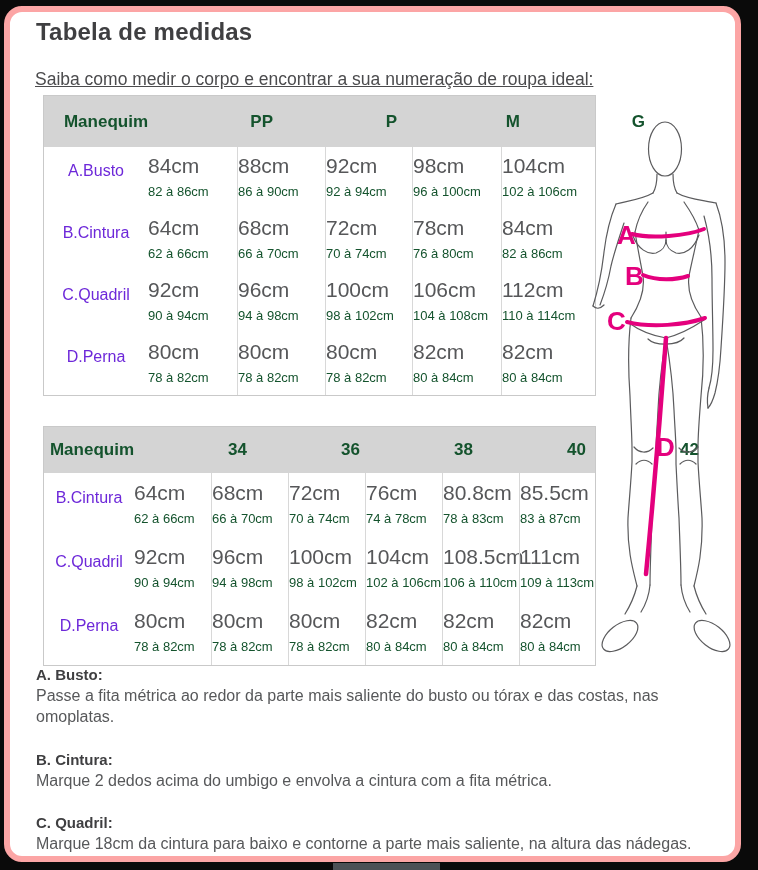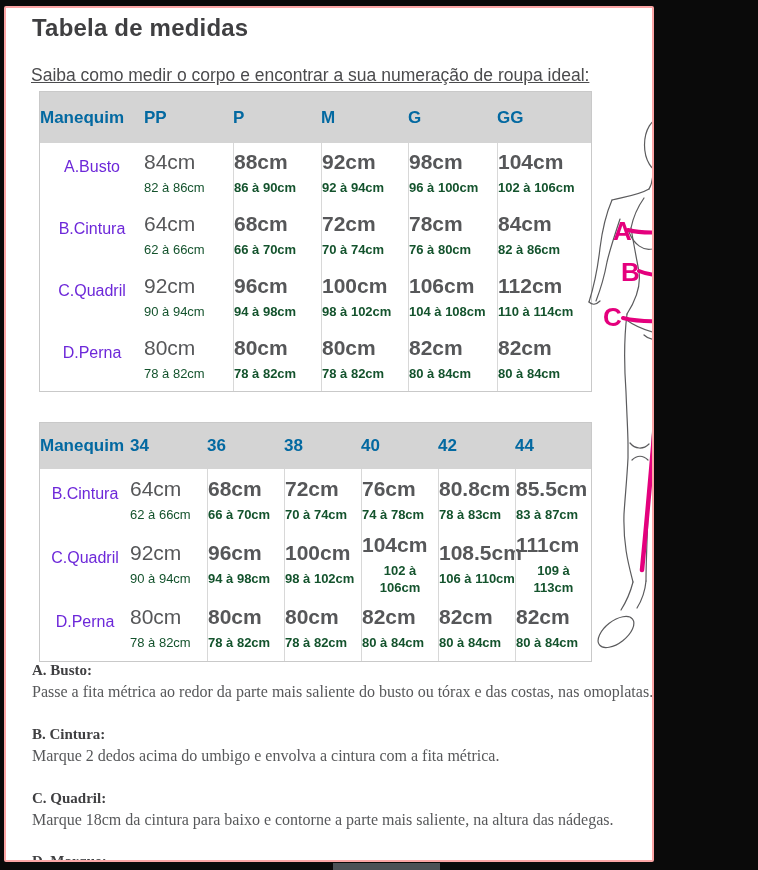--- a/index.html
+++ b/index.html
@@ -3,65 +3,65 @@
 <meta charset="utf-8">
 <style>
   html,body{margin:0;padding:0;}
   body{
     width:758px;height:870px;position:relative;overflow:hidden;
     background:#0a0a0a;
     font-family:"Liberation Sans",sans-serif;
   }
   
   .panel{
-    position:absolute;left:4px;top:6px;width:650px;height:856px;
-    background:#ffffff;border:2px solid #fca5a5;border-radius:2px;
+    position:absolute;left:4px;top:6px;width:737px;height:856px;
+    background:#ffffff;border:6px solid #fca5a5;border-radius:18px;
     overflow:hidden;box-sizing:border-box;
   }
   .title{
     position:absolute;left:26px;top:6px;
     font-size:24px;font-weight:bold;color:#3f3f41;letter-spacing:0.2px;
   }
   .subtitle{
     position:absolute;left:25px;top:57px;
     font-size:17.5px;color:#4b4b4d;text-decoration:underline;
   }
   
   .mtable{
     position:absolute;left:33px;width:551px;
     border:1px solid #c9c9c9;box-sizing:content-box;background:#fff;
   }
   #table-letter{top:83px;}
   #table-number{top:414px;}
   .t-head{
     display:grid;align-items:center;background:#d4d4d4;
-    font-size:17px;font-weight:bold;color:#0369a1;text-align:left;
+    font-size:17px;font-weight:bold;color:#14532d;text-align:right;gap:36px;
   }
   #table-letter .t-head{height:51px;}
   #table-number .t-head{height:46px;}
   .t-row{display:grid;}
   #table-letter .t-row{height:62px;}
   #table-number .t-row{height:64px;}
   .t-label{
     display:flex;align-items:center;justify-content:center;
     font-size:16px;color:#6d28d9;transform:translateY(-7px);
   }
   .t-cell{
     display:flex;flex-direction:column;align-items:flex-start;justify-content:center;
     text-align:center;
   }
-  .t-cell.sep{border-left:1px solid #d8d8d8;font-weight:bold;}
+  .t-cell.sep{border-left:1px solid #d8d8d8;}
   .t-main{font-size:21px;color:#565759;line-height:1.05;}
   .t-range{font-size:13px;color:#14532d;line-height:1.25;margin-top:7px;}
   
   .figure-wrap{position:absolute;left:581px;top:94px;width:158px;height:560px;}
   .figure-wrap svg{display:block;}
   
   .notes{position:absolute;left:26px;top:654px;width:690px;}
-  .note{margin-bottom:23px;font-family:Liberation Serif, serif;}
+  .note{margin-bottom:23px;}
   .note-h{font-size:15px;font-weight:bold;color:#3f3f41;margin-bottom:3px;}
   .note-t{font-size:16px;color:#57585a;line-height:1.3;}
   
   .scroll-thumb{
     position:absolute;left:333px;top:863px;width:107px;height:7px;
     background:#4c5156;
   }
 </style>
 </head>
 <body>

